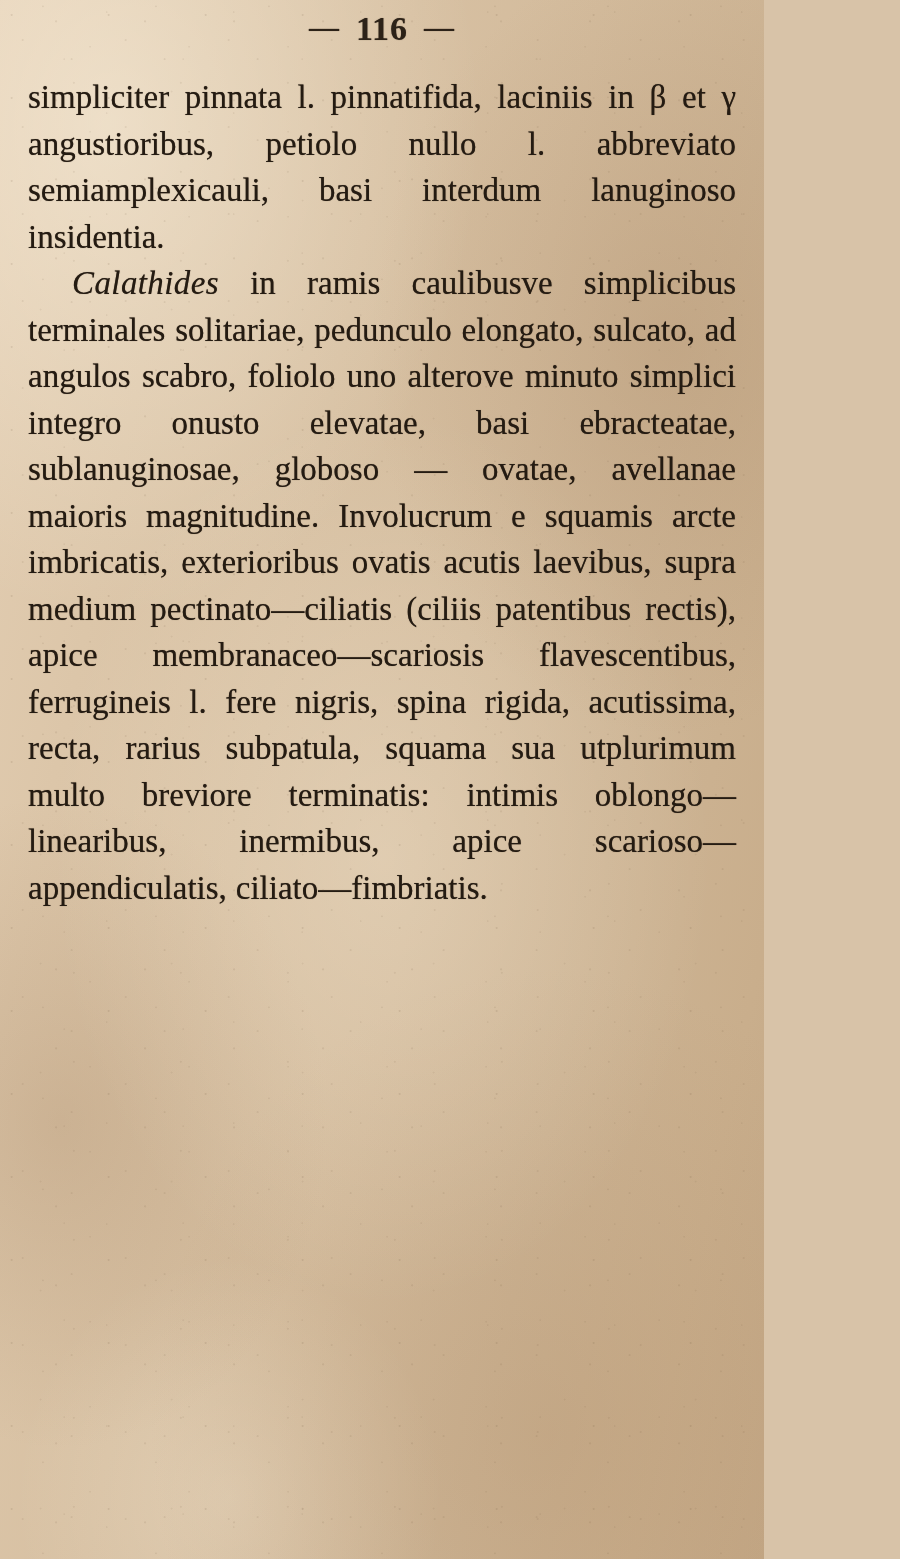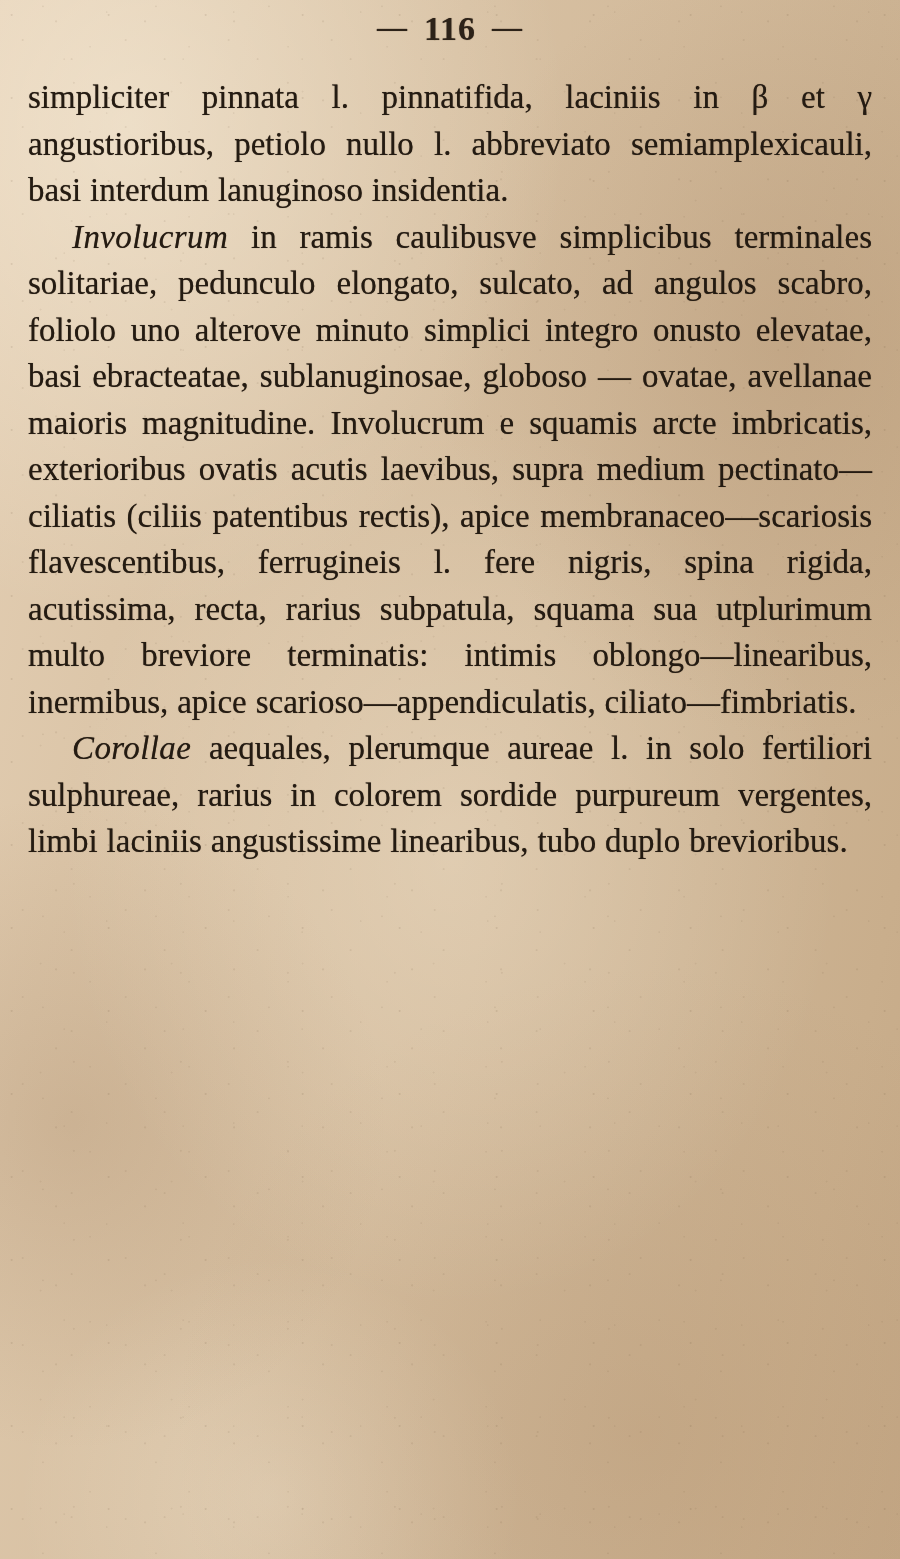--- a/index.html
+++ b/index.html
@@ -8,21 +8,21 @@
   }
   body {
     width: 900px;
     height: 1559px;
     overflow: hidden;
     background: #d8c3a8;
     font-family: "Liberation Serif", serif;
   }
   .page {
     position: relative;
-    width: 900px;
+    width: 764px;
     height: 1559px;
     box-sizing: border-box;
     
     background:
       radial-gradient(ellipse 70% 45% at 14% 8%, rgba(255,248,232,0.45), rgba(255,248,232,0) 70%),
       radial-gradient(ellipse 55% 35% at 88% 22%, rgba(167,133,98,0.30), rgba(167,133,98,0) 72%),
       radial-gradient(ellipse 60% 40% at 50% 55%, rgba(255,246,228,0.28), rgba(255,246,228,0) 72%),
       radial-gradient(ellipse 50% 30% at 8% 72%, rgba(160,126,92,0.26), rgba(160,126,92,0) 70%),
       radial-gradient(ellipse 70% 40% at 72% 92%, rgba(176,142,106,0.30), rgba(176,142,106,0) 75%),
       radial-gradient(ellipse 40% 22% at 30% 96%, rgba(255,248,232,0.25), rgba(255,248,232,0) 70%),
@@ -108,26 +108,22 @@
     </div>
   </div>
 
   <div class="body">
 
     <p>
       <span>simpliciter pinnata l. pinnatifida, laciniis in β et γ angustioribus, petiolo nullo l. abbreviato semiamplexicauli, basi interdum lanuginoso insidentia.</span>
     </p>
 
     <p class="indent">
-      <span class="it">Involucrum</span>
+      <span class="it">Calathides</span>
       <span>in ramis caulibusve simplicibus terminales solitariae, pedunculo elongato, sulcato, ad angulos scabro, foliolo uno alterove minuto simplici integro onusto elevatae, basi ebracteatae, sublanuginosae, globoso — ovatae, avellanae maioris magnitudine. Involucrum e squamis arcte imbricatis, exterioribus ovatis acutis laevibus, supra medium pectinato—ciliatis (ciliis patentibus rectis), apice membranaceo—scariosis flavescentibus, ferrugineis l. fere nigris, spina rigida, acutissima, recta, rarius subpatula, squama sua utplurimum multo breviore terminatis: intimis oblongo—linearibus, inermibus, apice scarioso—appendiculatis, ciliato—fimbriatis.</span>
     </p>
 
-    <p class="indent">
-      <span class="it">Corollae</span>
-      <span>aequales, plerumque aureae l. in solo fertiliori sulphureae, rarius in colorem sordide purpureum vergentes, limbi laciniis angustissime linearibus, tubo duplo brevioribus.</span>
-    </p>
 
 
   </div>
 
   <div class="grain"></div>
 </div>
 
 </body></html>

